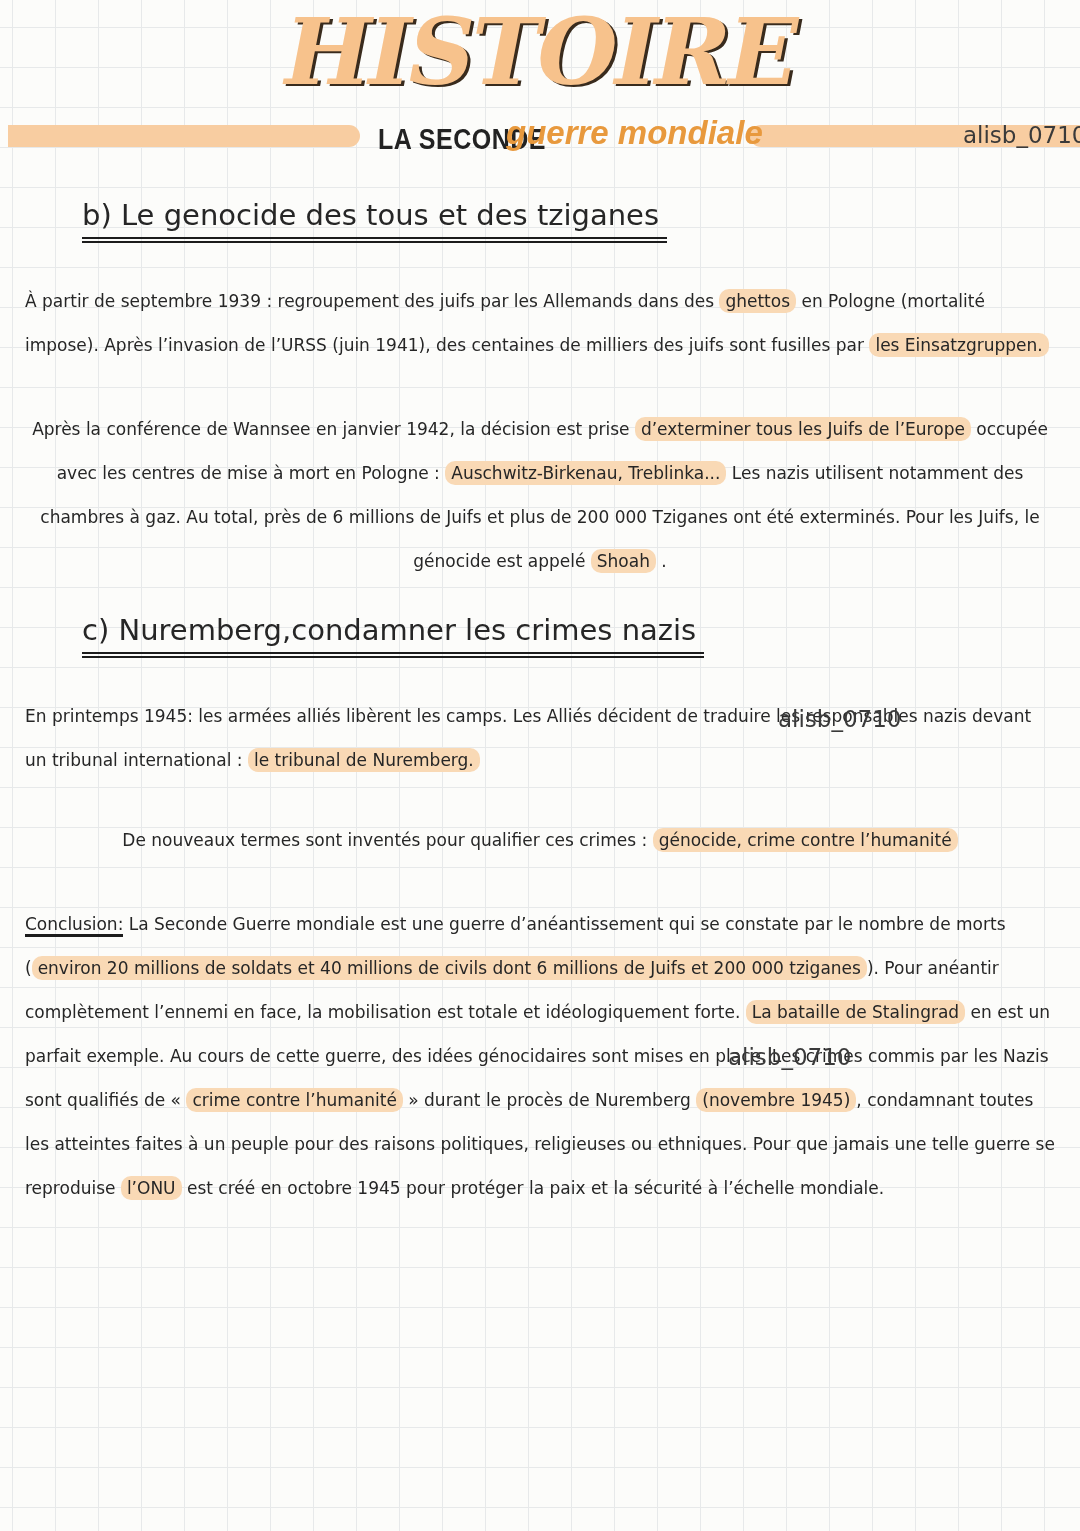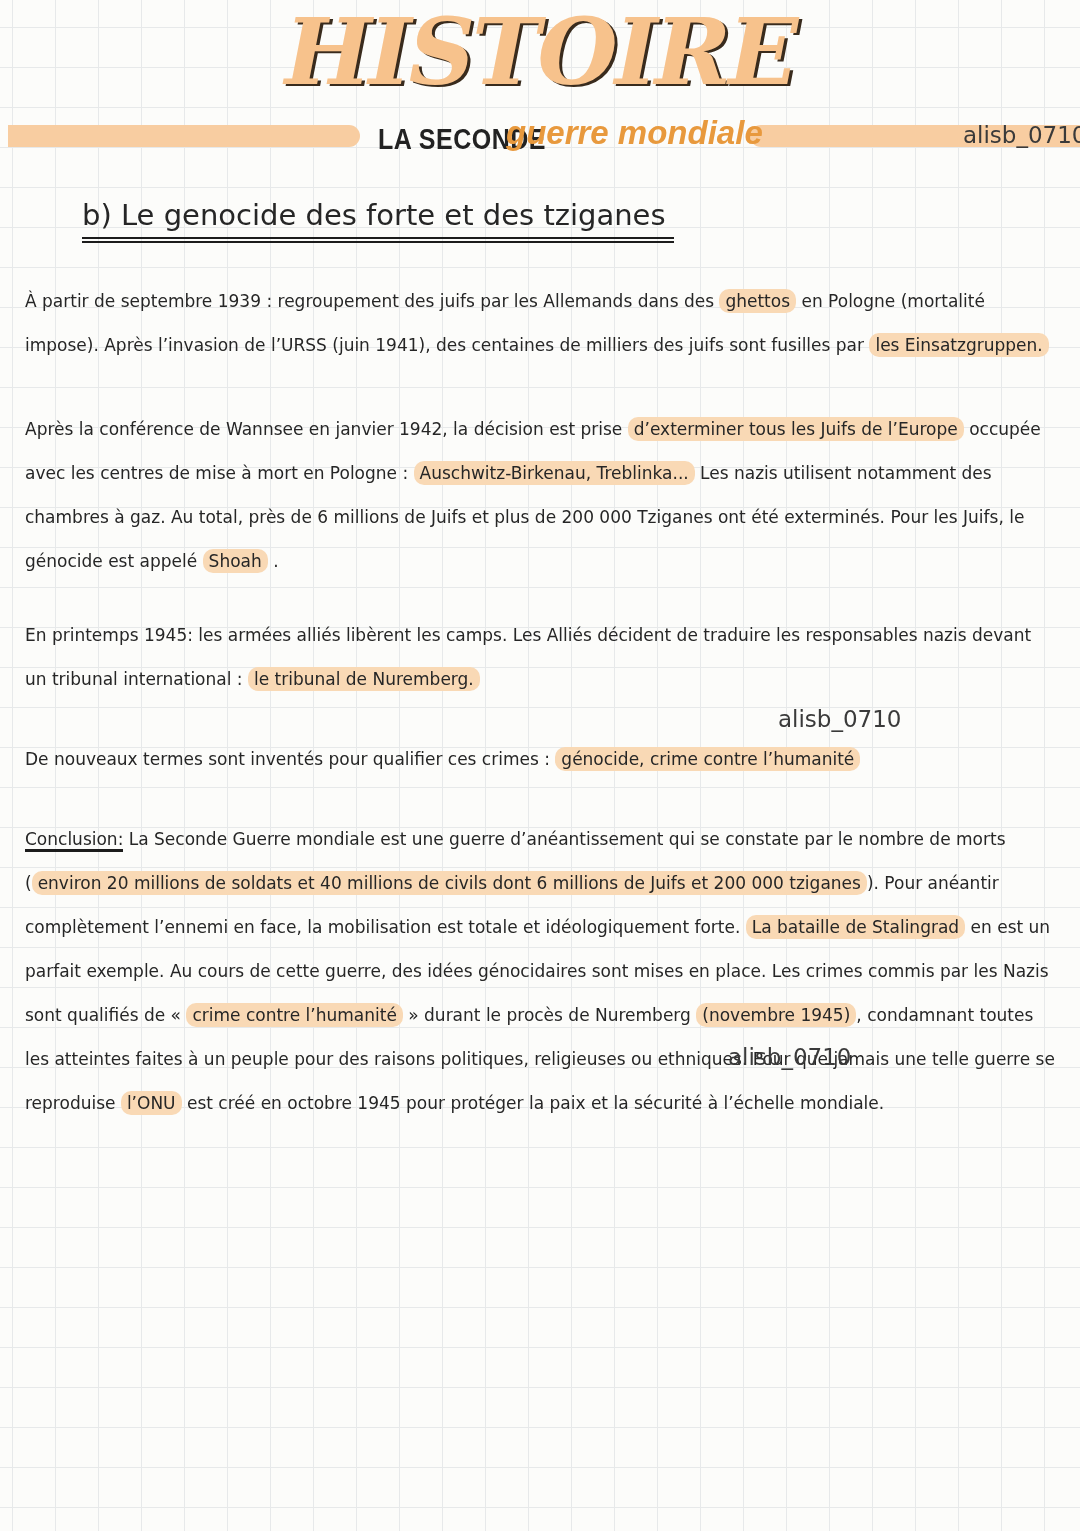--- a/index.html
+++ b/index.html
@@ -66,24 +66,24 @@
     font-size:29px;line-height:34px;font-weight:400;
   }
   .heading .heading-text{
     display:inline-block;
     padding:0 8px 5px 0;
     border-bottom:6px double #1c1c1c;
   }
   .para{margin:0;font-size:17px;line-height:44px;letter-spacing:0;}
   .notes > :nth-child(1){margin-top:28px;}
   .notes > :nth-child(2){margin-top:36px;}
-  .notes > :nth-child(3){margin-top:40px;}
+  .notes > :nth-child(3){margin-top:40px;text-align:center;}
   .notes > :nth-child(4){margin-top:30px;}
   .notes > :nth-child(5){margin-top:36px;}
-  .notes > :nth-child(6){margin-top:36px;}
+  .notes > :nth-child(6){margin-top:36px;text-align:center;}
   .notes > :nth-child(7){margin-top:40px;}
   .hl{
     background:var(--highlight);
     border-radius:10px;
     padding:2px 6px;
     box-decoration-break:clone;
     -webkit-box-decoration-break:clone;
   }
   .lbl{border-bottom:3px solid #1c1c1c;padding-bottom:0;}
   .watermark{
@@ -104,23 +104,24 @@
     <div class="subtitle-row">
       <div class="bar bar-left"></div>
       <div class="bar bar-right"></div>
       <span class="subtitle-black">LA SECONDE</span>
       <span class="subtitle-orange">guerre mondiale</span>
       <span class="header-watermark">alisb_0710</span>
     </div>
   </header>
 
   <main class="notes">
-      <h2 class="heading"><span class="heading-text">b) Le genocide des forte et des tziganes</span></h2>
+      <h2 class="heading"><span class="heading-text">b) Le genocide des tous et des tziganes</span></h2>
       <p class="para"><span>À partir de septembre 1939 : regroupement des juifs par les Allemands dans des </span><span class="hl">ghettos</span><span> en Pologne (mortalité impose). Après l’invasion de l’URSS (juin 1941), des centaines de milliers des juifs sont fusilles par </span><span class="hl">les Einsatzgruppen.</span></p>
       <p class="para"><span>Après la conférence de Wannsee en janvier 1942, la décision est prise </span><span class="hl">d’exterminer tous les Juifs de l’Europe</span><span> occupée avec les centres de mise à mort en Pologne : </span><span class="hl">Auschwitz-Birkenau, Treblinka...</span><span> Les nazis utilisent notamment des chambres à gaz. Au total, près de 6 millions de Juifs et plus de 200 000 Tziganes ont été exterminés. Pour les Juifs, le génocide est appelé </span><span class="hl">Shoah</span><span> .</span></p>
+      <h2 class="heading"><span class="heading-text">c) Nuremberg,condamner les crimes nazis</span></h2>
       <p class="para"><span>En printemps 1945: les armées alliés libèrent les camps. Les Alliés décident de traduire les responsables nazis devant un tribunal international : </span><span class="hl">le tribunal de Nuremberg.</span></p>
       <p class="para"><span>De nouveaux termes sont inventés pour qualifier ces crimes : </span><span class="hl">génocide, crime contre l’humanité</span></p>
       <p class="para"><span class="lbl">Conclusion:</span><span> La Seconde Guerre mondiale est une guerre d’anéantissement qui se constate par le nombre de morts (</span><span class="hl">environ 20 millions de soldats et 40 millions de civils dont 6 millions de Juifs et 200 000 tziganes</span><span>). Pour anéantir complètement l’ennemi en face, la mobilisation est totale et idéologiquement forte. </span><span class="hl">La bataille de Stalingrad</span><span> en est un parfait exemple. Au cours de cette guerre, des idées génocidaires sont mises en place. Les crimes commis par les Nazis sont qualifiés de « </span><span class="hl">crime contre l’humanité</span><span> » durant le procès de Nuremberg </span><span class="hl">(novembre 1945)</span><span>, condamnant toutes les atteintes faites à un peuple pour des raisons politiques, religieuses ou ethniques. Pour que jamais une telle guerre se reproduise </span><span class="hl">l’ONU</span><span> est créé en octobre 1945 pour protéger la paix et la sécurité à l’échelle mondiale.</span></p>
     </main>
 
   <div class="watermark wm-1">alisb_0710</div>
   <div class="watermark wm-2">alisb_0710</div>
 
 </div>
 

